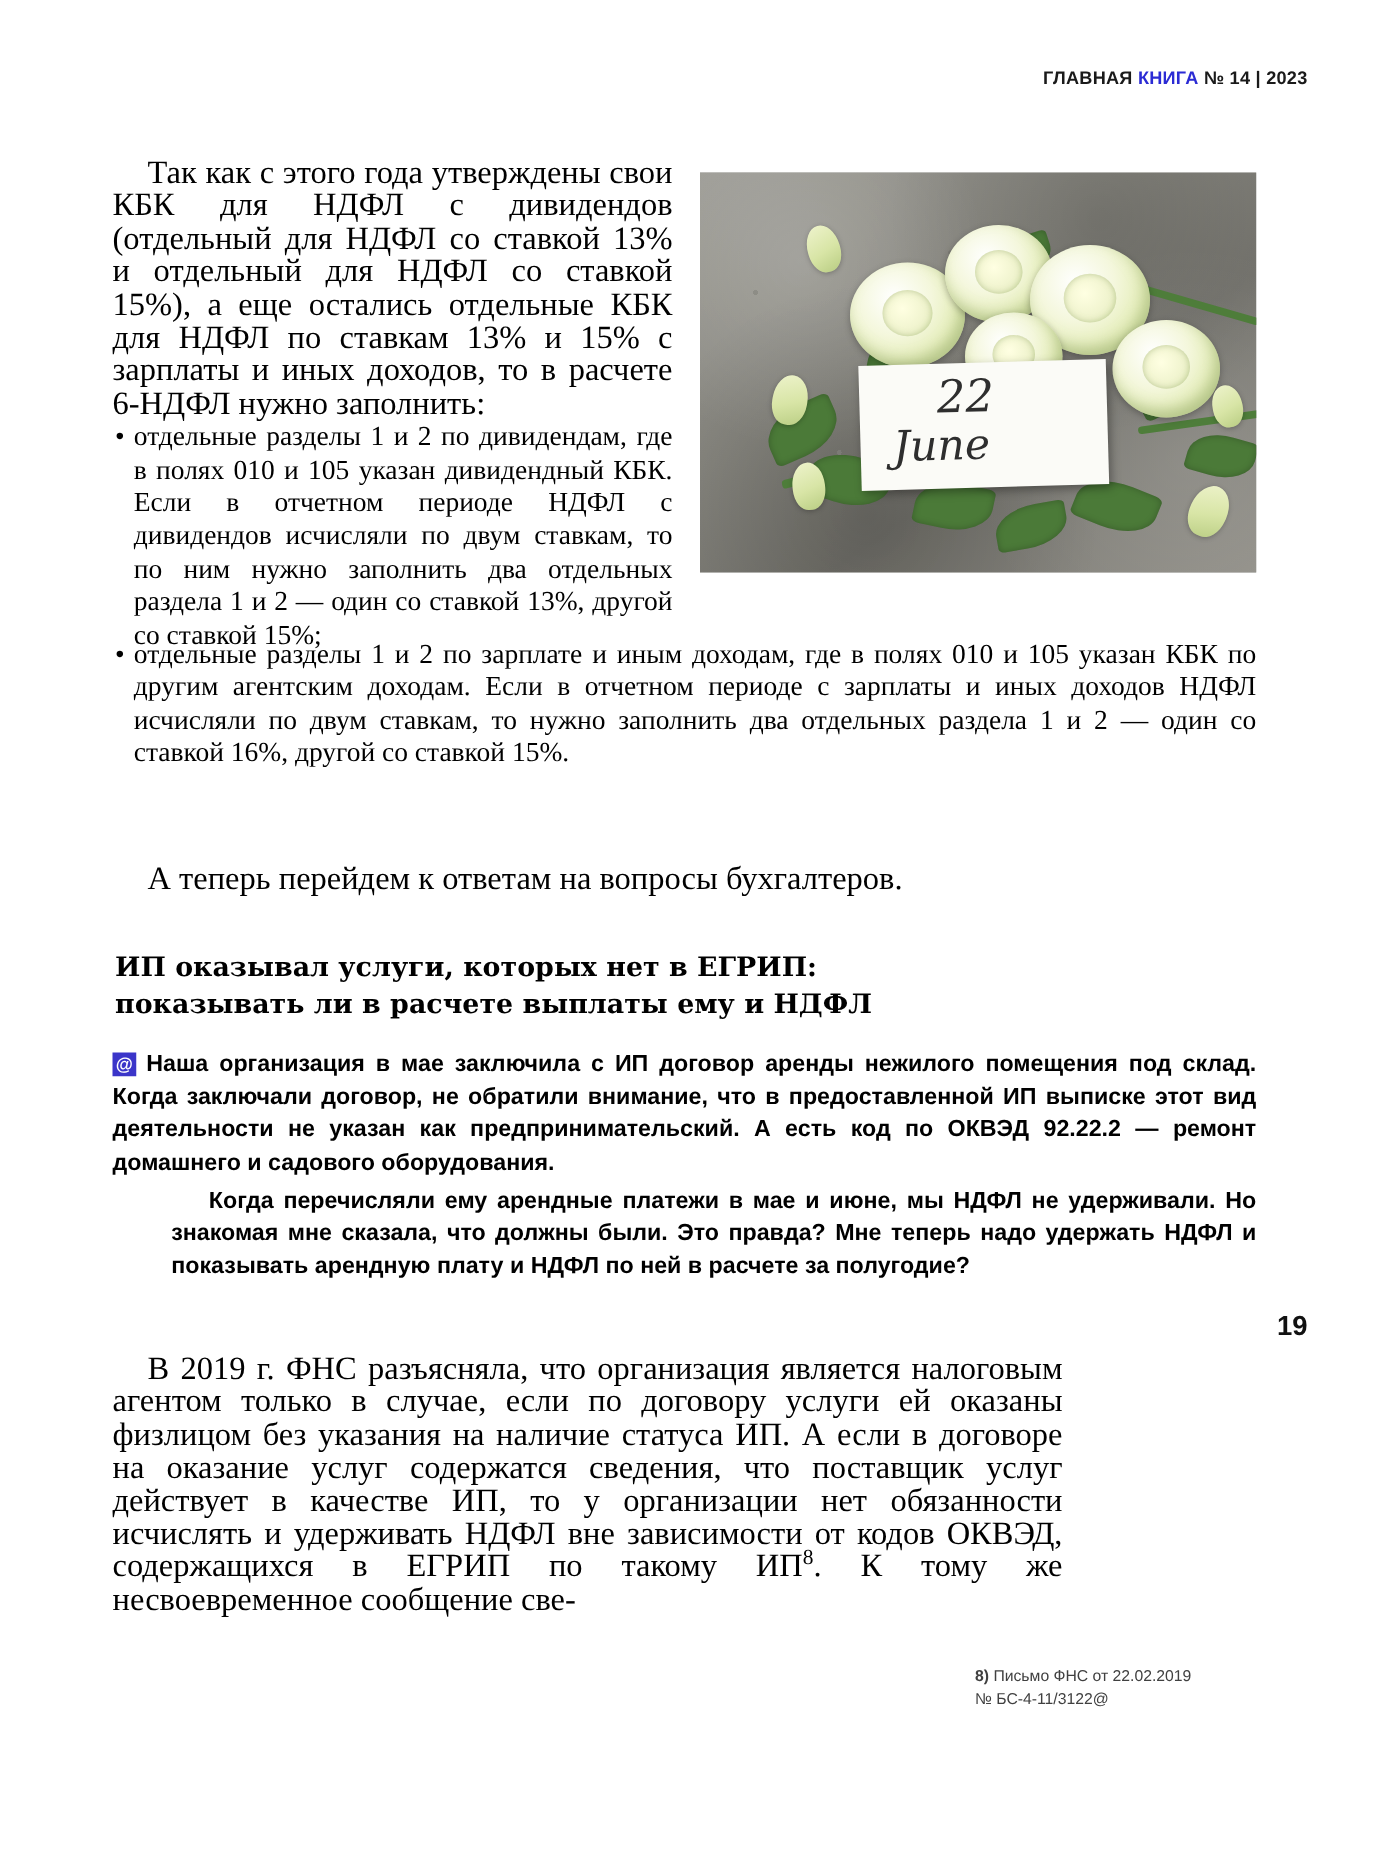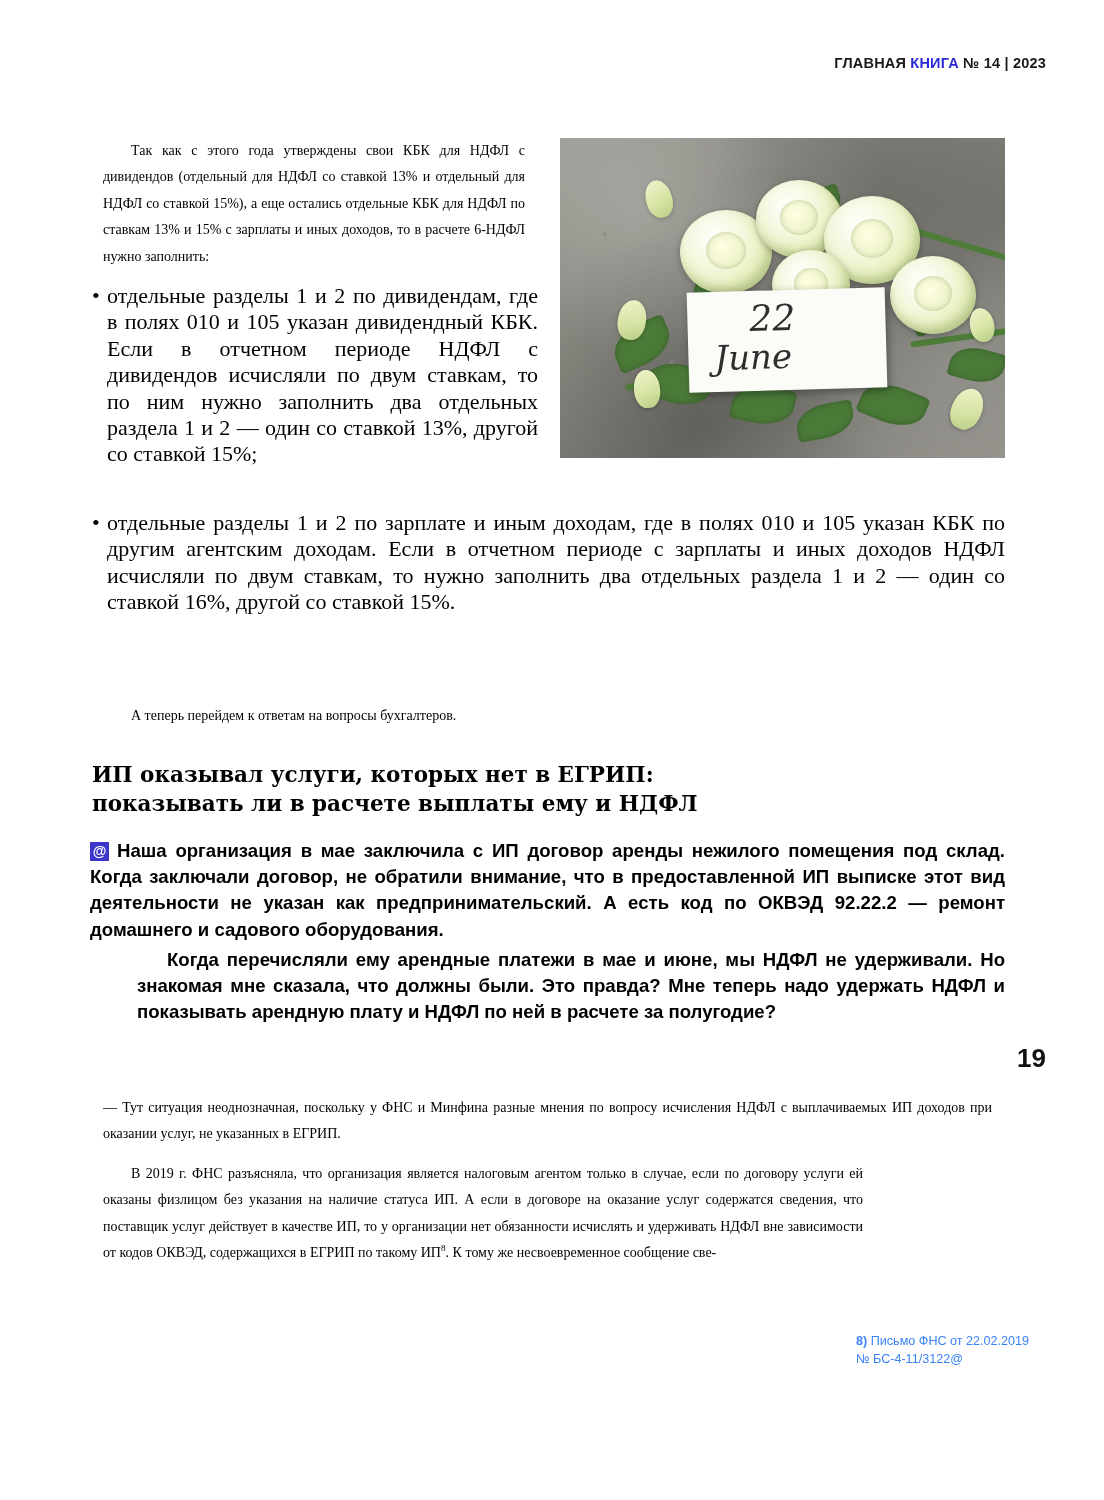--- a/index.html
+++ b/index.html
@@ -45,24 +45,24 @@
     top: 125px;
     width: 448px;
   }
   .full-width-block {
     position: absolute;
     left: 90px;
     width: 915px;
   }
 
   p.body {
-    font-size: 14px;
+    font-size: 26px;
     line-height: 26.4px;
     text-align: justify;
-    margin: 13px;
+    margin: 0;
     text-indent: 28px;
     hyphens: manual;
   }
   p.body.noindent { text-indent: 0; }
 
   ul.bullets {
     list-style: none;
     margin: 0;
     padding: 0;
   }
@@ -226,36 +226,36 @@
     font-family: "Liberation Sans", sans-serif;
     font-size: 14px;
     font-weight: bold;
     vertical-align: 1px;
     margin-right: 8px;
   }
 
   
   .footnote {
     position: absolute;
-    left: 856px;
+    left: 780px;
     top: 1332px;
     width: 190px;
     font-family: "Liberation Sans", sans-serif;
     font-size: 12.6px;
     line-height: 18px;
-    color: #3b82f6;
+    color: #404040;
   }
   .footnote b { font-weight: bold; }
 
   .page-number {
     position: absolute;
     right: 58px;
     bottom: 52px;
     font-family: "Liberation Sans", sans-serif;
-    font-size: 26px;
+    font-size: 22px;
     font-weight: bold;
     color: #111;
   }
   sup { font-size: 0.66em; vertical-align: super; line-height: 0; }
 </style>
 </head>
 <body>
 
 <div class="page">
 
@@ -326,21 +326,20 @@
   </div>
 
   <div class="full-width-block" style="top:838px; width:915px;">
     <p class="qa-question">
       <span class="at-badge">@</span><span>Наша организация в мае заключила с ИП договор аренды нежилого помещения под склад. Когда заключали договор, не обратили внимание, что в предоставленной ИП выписке этот вид деятельности не указан как предпринимательский. А есть код по ОКВЭД 92.22.2 — ремонт домашнего и садового оборудования.</span>
     </p>
     <p class="qa-question indent" style="margin-top:4px;margin-left:47px;">Когда перечисляли ему арендные платежи в мае и июне, мы НДФЛ не удерживали. Но знакомая мне сказала, что должны были. Это правда? Мне теперь надо удержать НДФЛ и показывать арендную плату и НДФЛ по ней в расчете за полугодие?</p>
   </div>
 
   <div class="full-width-block" style="top:1082px; width:915px;">
-    <p class="body noindent">— Тут ситуация неоднозначная, поскольку у ФНС и Минфина разные мнения по вопросу исчисления НДФЛ с выплачиваемых ИП доходов при оказании услуг, не указанных в ЕГРИП.</p>
     <p class="body" style="width:760px;">
       <span>В 2019 г. ФНС разъясняла, что организация является налоговым агентом только в случае, если по договору услуги ей оказаны физлицом без указания на наличие статуса ИП. А если в договоре на оказание услуг содержатся сведения, что поставщик услуг действует в качестве ИП, то у организации нет обязанности исчислять и удерживать НДФЛ вне зависимости от кодов ОКВЭД, содержащихся в ЕГРИП по такому ИП</span><sup>8</sup><span>. К тому же несвоевременное сообщение све-</span>
     </p>
   </div>
 
   <div class="footnote">
     <b>8)</b><span> Письмо ФНС от 22.02.2019</span><br>
     <span>№ БС-4-11/3122@</span>
   </div>
 

